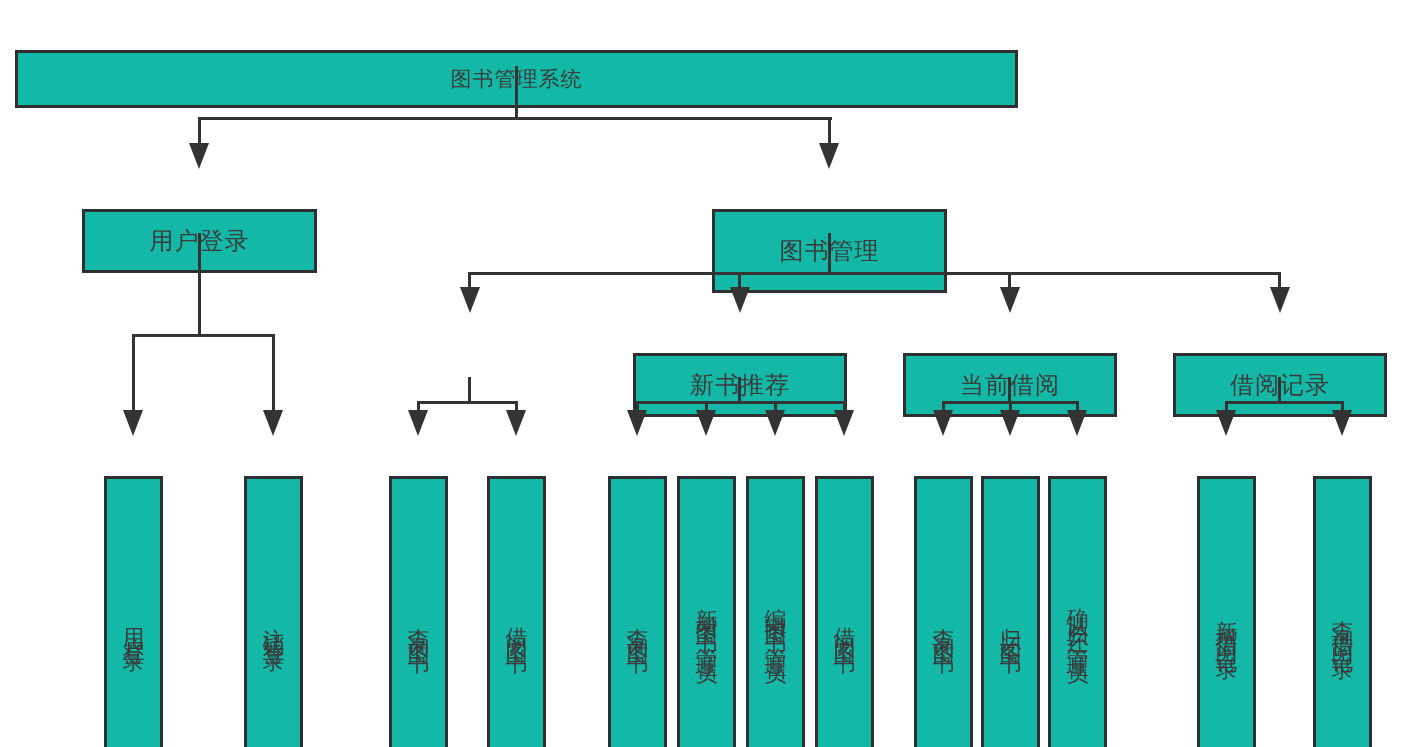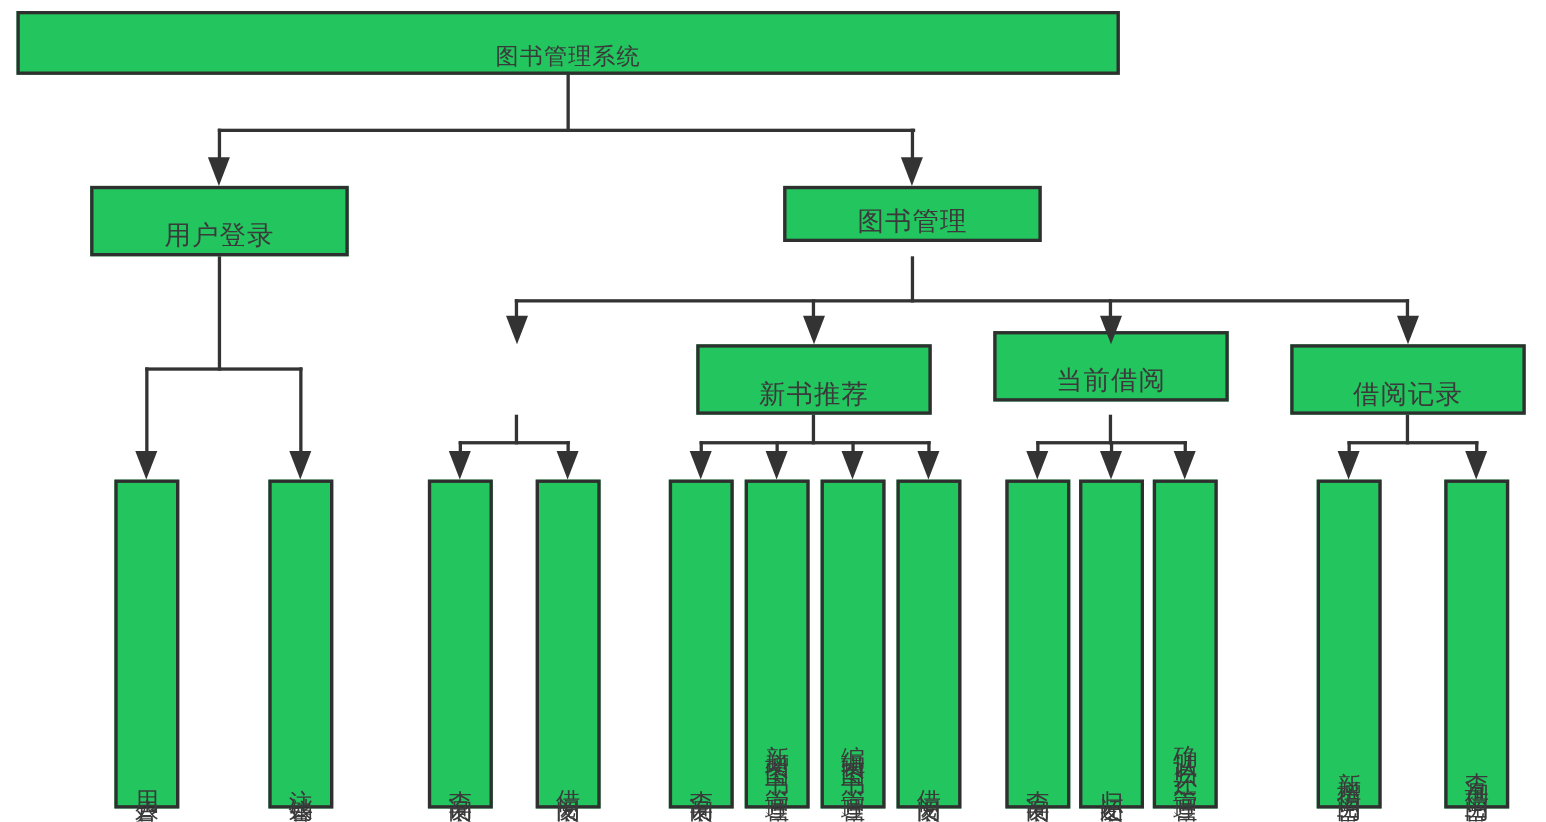--- a/index.html
+++ b/index.html
@@ -11,23 +11,24 @@
   }
   html,body{margin:0;padding:0;background:var(--bg);}
   .canvas{
     position:relative;width:1405px;height:747px;background:var(--bg);
     overflow:hidden;
     font-family:"Liberation Sans","DejaVu Sans",sans-serif;
     color:var(--text);
   }
   .box{
     position:absolute;box-sizing:border-box;
-    border:3px solid var(--border);background:#22c55e;
-    display:flex;align-items:flex-end;justify-content:center;
+    border:3px solid var(--border);background:#14b8a6;
+    display:flex;align-items:center;justify-content:center;
     text-align:center;
+    margin-top:40px;
   }
   .box.root{font-size:21px;letter-spacing:1px;}
   .box.lvl{font-size:24px;letter-spacing:1px;}
   .box.leaf{font-size:22px;}
   .leaf .vtext{
     writing-mode:vertical-rl;
     text-orientation:mixed;
     letter-spacing:8px;
     line-height:1;
     white-space:nowrap;
@@ -51,28 +52,28 @@
 
 <div class="canvas">
 
   <div class="box root" style="left:15px;top:10px;width:1003px;height:58px">
     <span>图书管理系统</span>
   </div>
 
   <div class="box lvl" style="left:82px;top:169px;width:235px;height:64px">
     <span>用户登录</span>
   </div>
-  <div class="box lvl" style="left:712px;top:169px;width:235px;height:51px">
+  <div class="box lvl" style="left:712px;top:169px;width:235px;height:84px">
     <span>图书管理</span>
   </div>
 
   <div class="box lvl" style="left:633px;top:313px;width:214px;height:64px">
     <span>新书推荐</span>
   </div>
-  <div class="box lvl" style="left:903px;top:301px;width:214px;height:64px">
+  <div class="box lvl" style="left:903px;top:313px;width:214px;height:64px">
     <span>当前借阅</span>
   </div>
   <div class="box lvl" style="left:1173px;top:313px;width:214px;height:64px">
     <span>借阅记录</span>
   </div>
 
   <div class="box leaf" style="left:104px;top:436px;width:59px;height:299px">
     <span class="vtext">用户登录</span>
   </div>
   <div class="box leaf" style="left:244px;top:436px;width:59px;height:299px">

